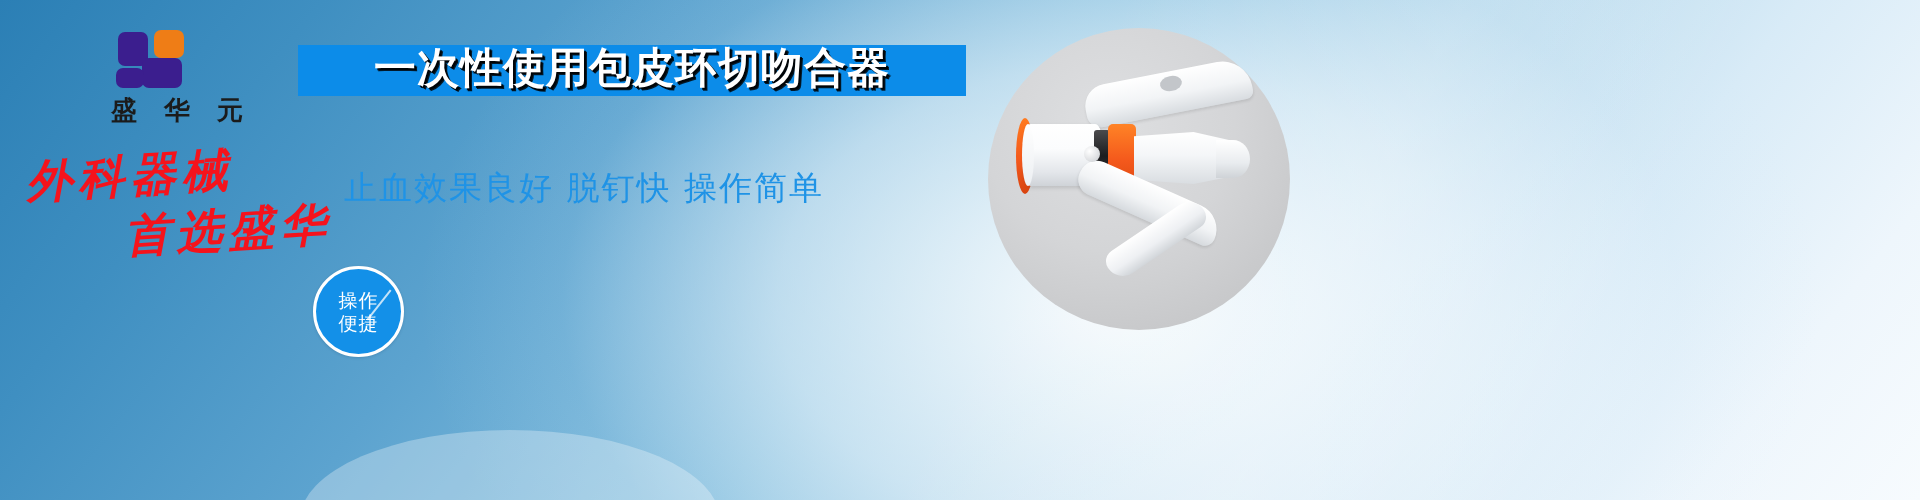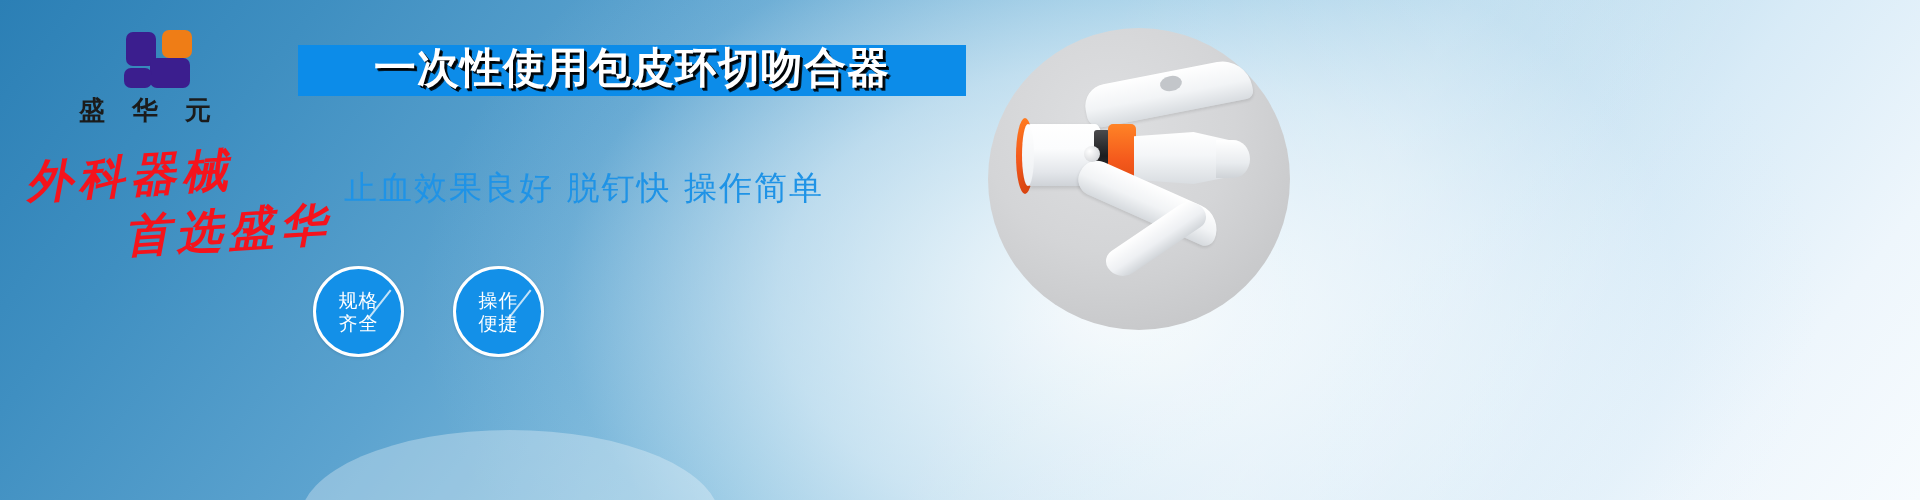--- a/index.html
+++ b/index.html
@@ -22,24 +22,24 @@
   .sheen {
     position: absolute;
     inset: 0;
     background: linear-gradient(115deg, rgba(255,255,255,0) 52%, rgba(255,255,255,0.18) 68%, rgba(255,255,255,0) 82%);
     pointer-events: none;
   }
 
   
   .logo-block {
     position: absolute;
-    left: 70px;
+    left: 62px;
     top: 28px;
     width: 190px;
-    text-align: left;
+    text-align: right;
   }
   .logo-mark {
     position: relative;
     width: 86px;
     height: 62px;
     margin: 0 auto 6px auto;
   }
   .lm {
     position: absolute;
     border-radius: 7px;
@@ -324,25 +324,20 @@
     <span class="title-text">一次性使用包皮环切吻合器</span>
   </div>
 
   <div class="calli calli-1">外科器械</div>
   <div class="calli calli-2">首选盛华</div>
 
   <div class="subtitle">止血效果良好 脱钉快 操作简单</div>
 
   <div class="badges">
 
-    <div class="badge">
-      <span class="slash"></span>
-      <span class="badge-line">规格</span>
-      <span class="badge-line">齐全</span>
-    </div>
 
     <div class="badge">
       <span class="slash"></span>
       <span class="badge-line">操作</span>
       <span class="badge-line">便捷</span>
     </div>
 
 
 
   </div>

